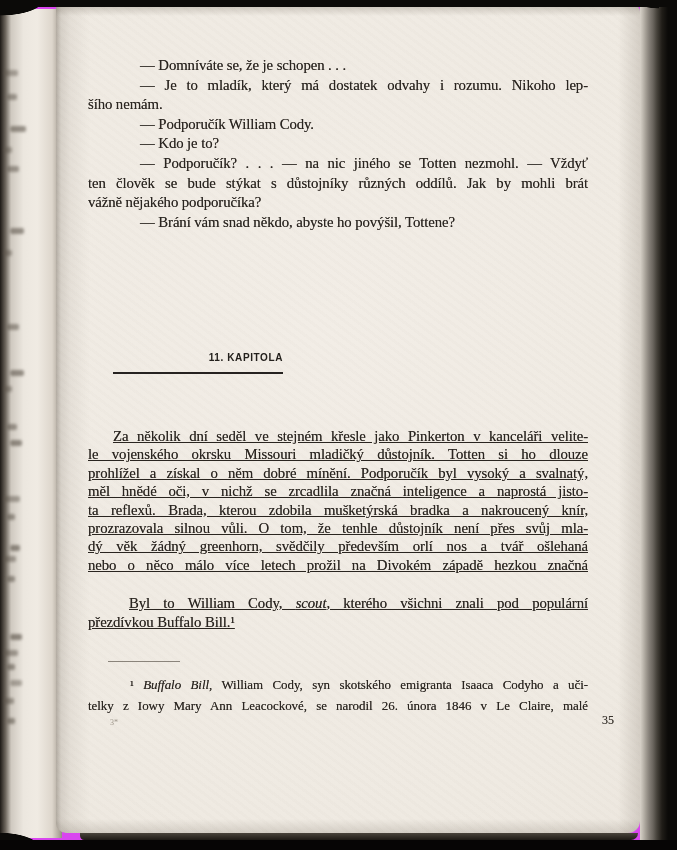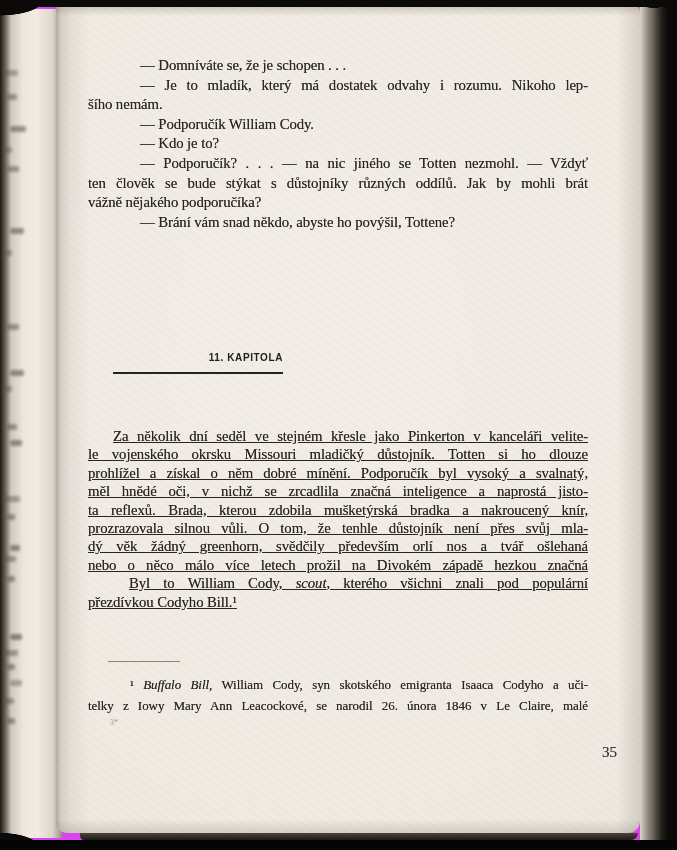--- a/index.html
+++ b/index.html
@@ -37,31 +37,31 @@
   .bottom-black{position:absolute;left:0;top:840px;width:677px;height:10px;background:#060505;}
 
   
   .tblock{position:absolute;left:32px;width:500px;}
   .tl{font-size:14.8px;letter-spacing:-0.1px;white-space:normal;text-shadow:0 0 .4px rgba(42,37,32,.65);}
   .dialogue .tl{line-height:19.6px;}
   .para .tl{line-height:18.4px;text-decoration:underline;}
   .just{text-align:justify;text-align-last:justify;}
   .ind-d{padding-left:52px;}
   .ind-p{padding-left:25px;}
-  .ind-b{padding-left:41px;}
+  .ind-b{padding-left:41px;margin-top:20px;}
   .ind-f{padding-left:42px;}
   .it{font-style:italic;}
   .chapter{position:absolute;left:57px;top:346px;width:170px;text-align:right;}
   .chapter .ttl{font-family:"Liberation Sans","DejaVu Sans",sans-serif;font-weight:bold;
     font-size:10px;letter-spacing:.6px;color:#23201c;}
   .chapter .rule{margin-top:9px;height:2px;background:#262220;}
   .fn-rule{position:absolute;left:52px;top:655px;width:72px;height:1px;background:#8a847b;}
   .footnote{top:658px;margin-top:10px;}
   .footnote .tl{font-size:13px;line-height:21px;letter-spacing:-0.05px;}
-  .pageno{position:absolute;left:546px;top:738px;font-size:15px;color:#38332d;
+  .pageno{position:absolute;left:546px;top:707px;font-size:12px;color:#38332d;
     text-shadow:0 0 .4px rgba(42,37,32,.6);}
   .sig{position:absolute;left:54px;top:712px;font-size:8px;color:rgba(90,80,66,.55);}
 </style>
 </head>
 <body>
 
 <div class="scene">
   <div class="sliver" id="sliver">
       <div class="bump" style="left: 4px; top: 61px; width: 14px; height: 6px; opacity: 0.42;"></div>
       <div class="bump" style="left: 7px; top: 85px; width: 10px; height: 6px; opacity: 0.49;"></div>
@@ -109,21 +109,21 @@
     <div class="tblock para" style="top:421px">
         <div class="tl just ind-p"><span>Za několik dní seděl ve stejném křesle jako Pinkerton v kanceláři velite-</span></div>
         <div class="tl just"><span>le vojenského okrsku Missouri mladičký důstojník. Totten si ho dlouze</span></div>
         <div class="tl just"><span>prohlížel a získal o něm dobré mínění. Podporučík byl vysoký a svalnatý,</span></div>
         <div class="tl just"><span>měl hnědé oči, v nichž se zrcadlila značná inteligence a naprostá jisto-</span></div>
         <div class="tl just"><span>ta reflexů. Brada, kterou zdobila mušketýrská bradka a nakroucený knír,</span></div>
         <div class="tl just"><span>prozrazovala silnou vůli. O tom, že tenhle důstojník není přes svůj mla-</span></div>
         <div class="tl just"><span>dý věk žádný greenhorn, svědčily především orlí nos a tvář ošlehaná</span></div>
         <div class="tl just"><span>nebo o něco málo více letech prožil na Divokém západě hezkou značná</span></div>
         <div class="tl just ind-b"><span>Byl to William Cody, </span><span class="it">scout</span><span>, kterého všichni znali pod populární</span></div>
-        <div class="tl"><span>přezdívkou Codyho Bill.¹</span></div>
+        <div class="tl"><span>přezdívkou Buffalo Bill.¹</span></div>
       </div>
 
     <div class="fn-rule"></div>
     <div class="tblock footnote">
         <div class="tl just ind-f"><span>¹ </span><span class="it">Buffalo Bill</span><span>, William Cody, syn skotského emigranta Isaaca Codyho a uči-</span></div>
         <div class="tl just"><span>telky z Iowy Mary Ann Leacockové, se narodil 26. února 1846 v Le Claire, malé</span></div>
       </div>
 
     <div class="pageno">35</div>
     <div class="sig">3*</div>

